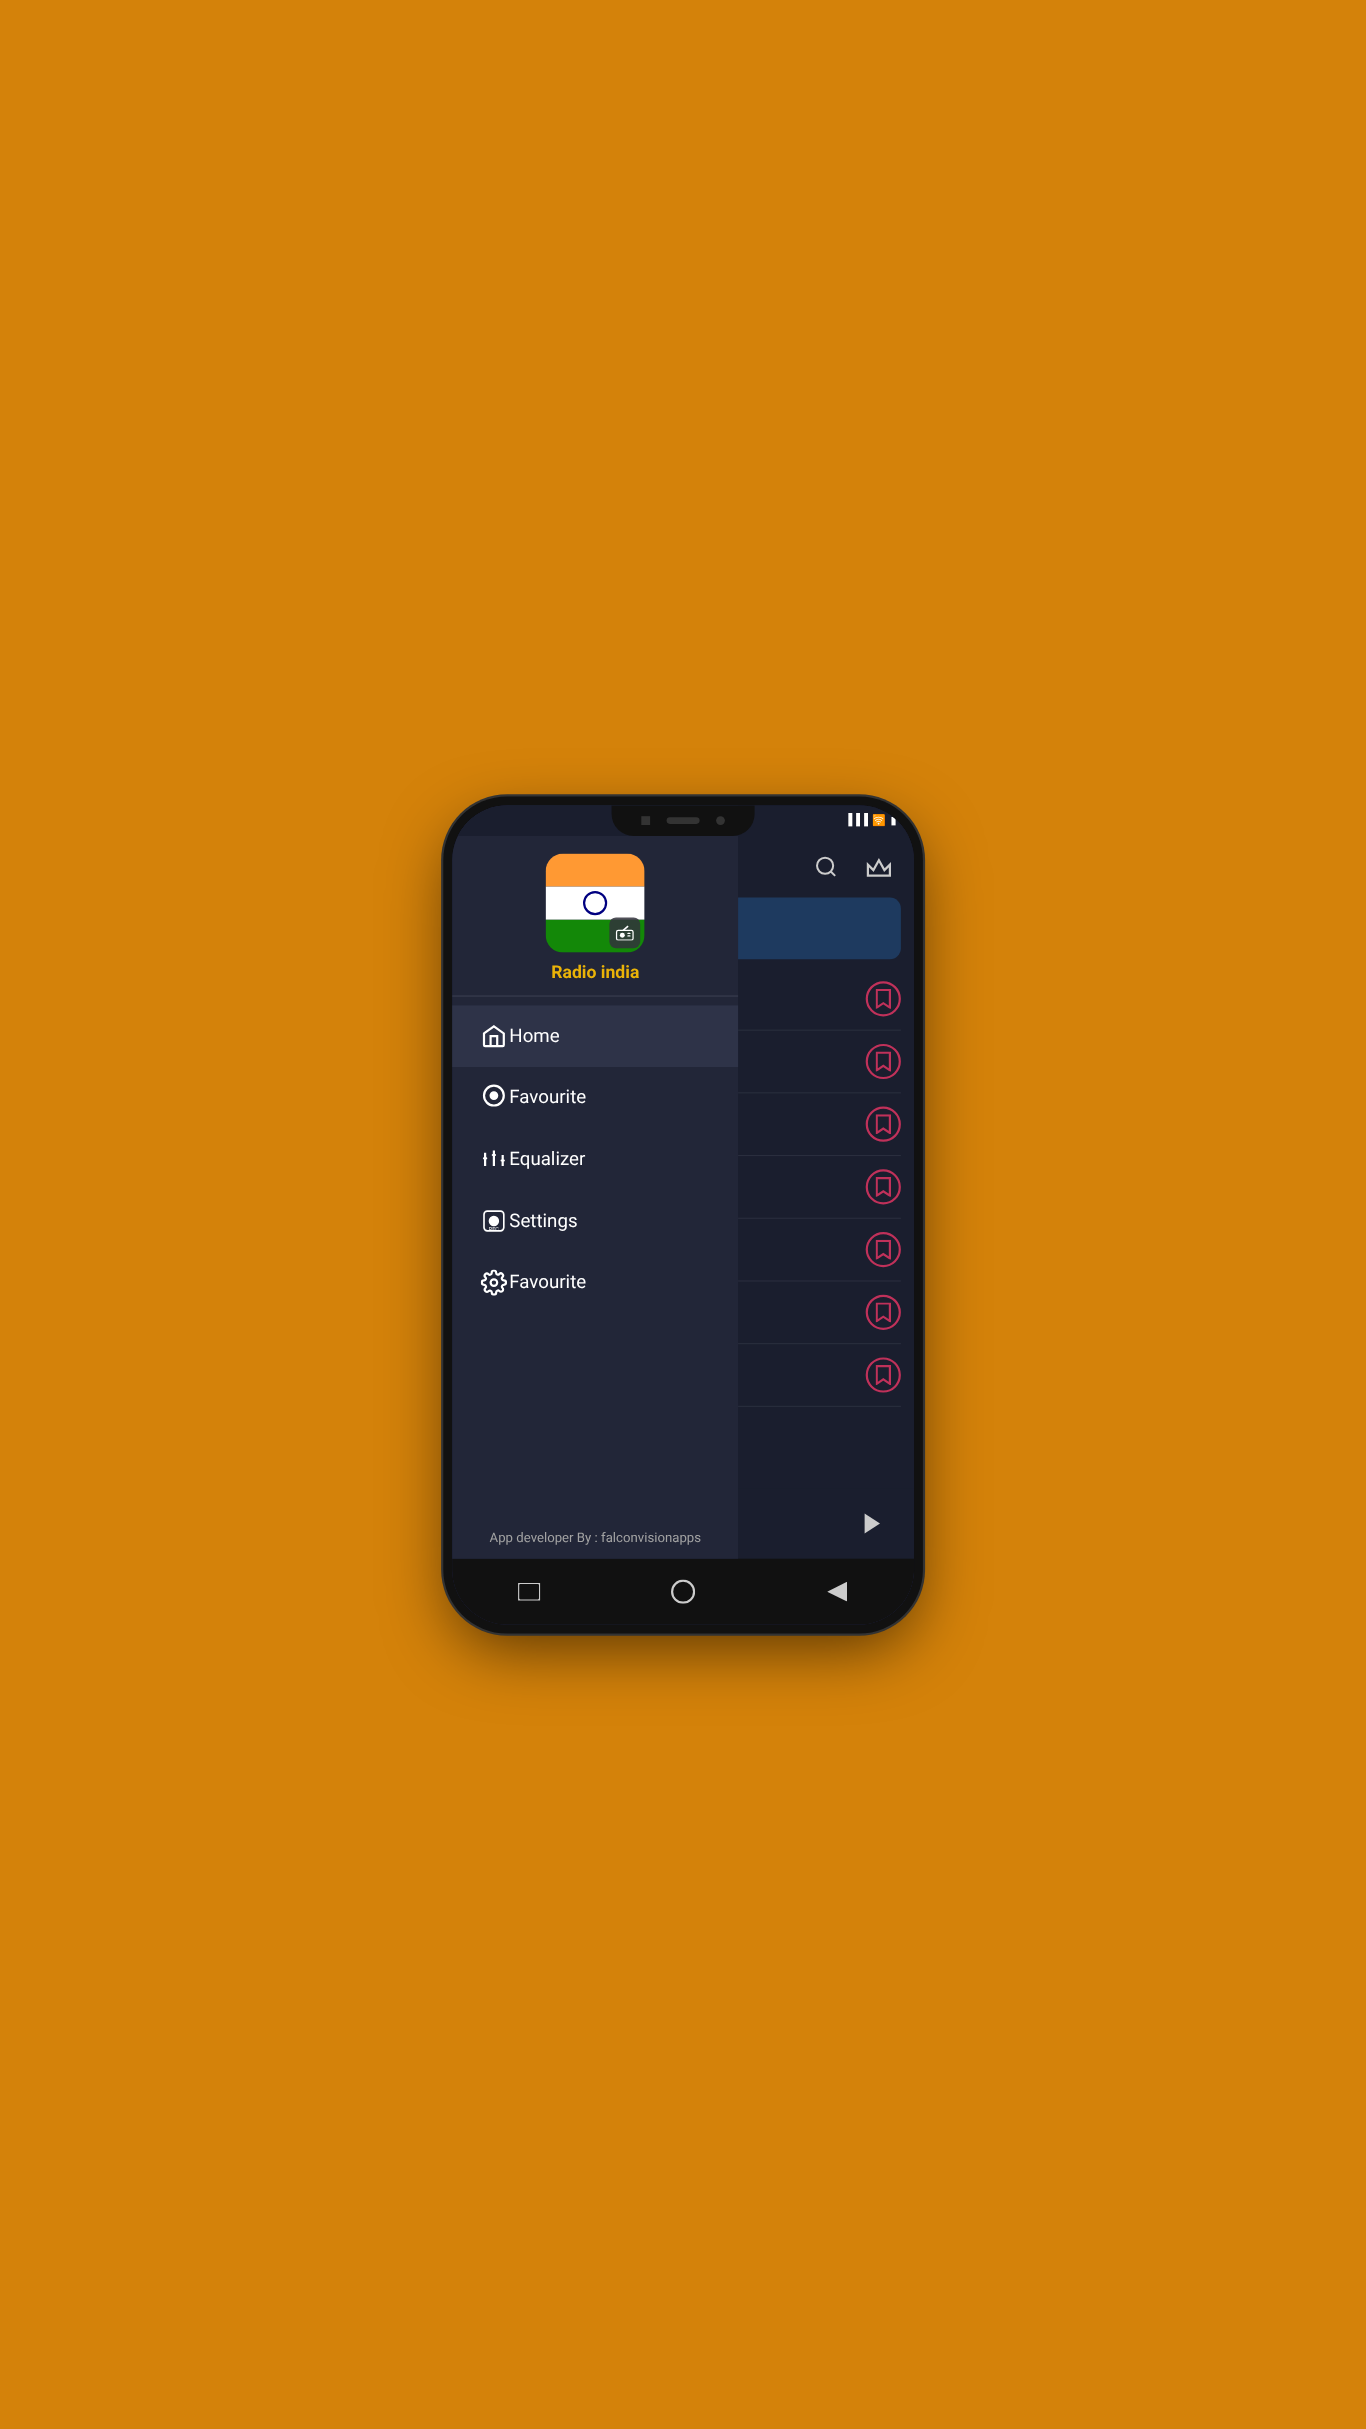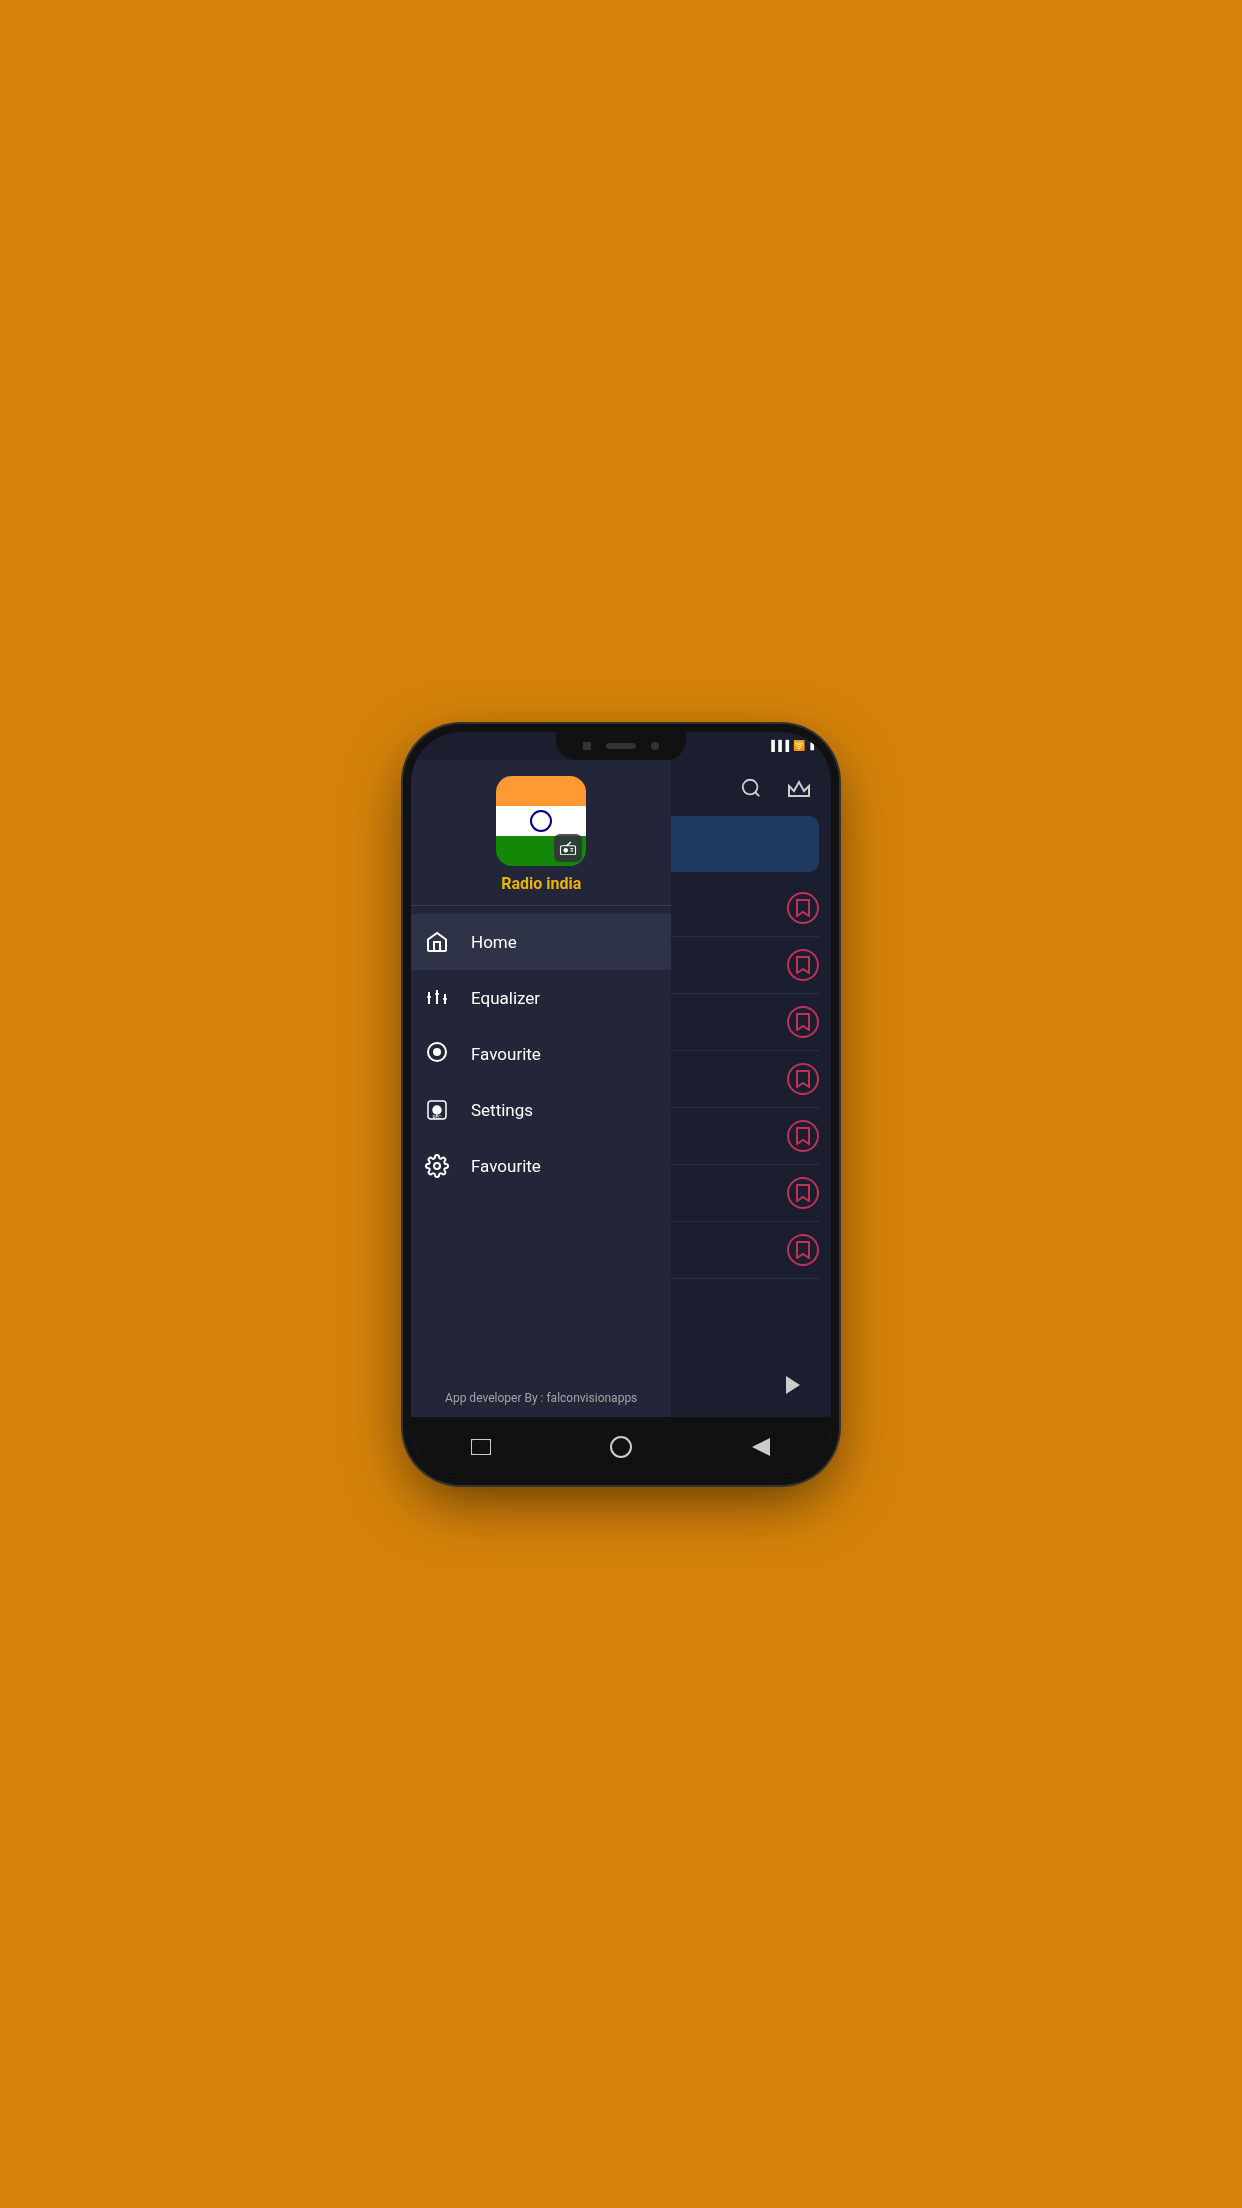--- a/index.html
+++ b/index.html
@@ -262,22 +262,21 @@
     }
 
     .menu-list {
       flex: 1;
       padding: 8px 0;
     }
 
     .menu-item {
       display: flex;
       align-items: center;
-      padding: 14px 12px;
-      gap: 20px;
+      padding: 14px 24px;
       cursor: pointer;
       color: #fff;
     }
 
     .menu-item.active {
       background: #2e3348;
     }
 
     .menu-icon {
       width: 28px;
@@ -474,48 +473,48 @@
       <div class="menu-list">
 
         <div class="menu-item active">
           <div class="menu-icon">
             <svg width="24" height="24" viewBox="0 0 24 24" fill="none" stroke="white" stroke-width="2">
               <path d="M3 9.5L12 3l9 6.5V20a1 1 0 01-1 1H4a1 1 0 01-1-1V9.5z"></path>
               <path d="M9 21V12h6v9"></path>
             </svg>
           </div>
           <span class="menu-label">Home</span>
+        </div>
+
+        <div class="menu-item">
+          <div class="menu-icon">
+            <svg width="22" height="26" viewBox="0 0 22 26" fill="none" stroke="white" stroke-width="2">
+              <circle cx="11" cy="11" r="9"></circle>
+              <circle cx="11" cy="11" r="3" fill="white"></circle>
+            </svg>
+          </div>
+          <span class="menu-label">Favourite</span>
         </div>
 
         <div class="menu-item">
           <div class="menu-icon">
             <svg width="24" height="24" viewBox="0 0 24 24" fill="none" stroke="white" stroke-width="2">
               <line x1="4" y1="6" x2="4" y2="18"></line>
               <line x1="12" y1="4" x2="12" y2="18"></line>
               <line x1="20" y1="8" x2="20" y2="18"></line>
               <rect x="2" y="10" width="4" height="2" rx="1" fill="white" stroke="none"></rect>
               <rect x="10" y="7" width="4" height="2" rx="1" fill="white" stroke="none"></rect>
               <rect x="18" y="12" width="4" height="2" rx="1" fill="white" stroke="none"></rect>
             </svg>
           </div>
           <span class="menu-label">Equalizer</span>
         </div>
 
         <div class="menu-item">
           <div class="menu-icon">
-            <svg width="22" height="26" viewBox="0 0 22 26" fill="none" stroke="white" stroke-width="2">
-              <circle cx="11" cy="11" r="9"></circle>
-              <circle cx="11" cy="11" r="3" fill="white"></circle>
-            </svg>
-          </div>
-          <span class="menu-label">Favourite</span>
-        </div>
-
-        <div class="menu-item">
-          <div class="menu-icon">
             <svg width="24" height="24" viewBox="0 0 24 24" fill="none" stroke="white" stroke-width="1.5">
               <rect x="3" y="3" width="18" height="18" rx="3"></rect>
               <circle cx="12" cy="12" r="4" fill="white"></circle>
               <text x="12" y="21" font-size="5" fill="white" text-anchor="middle" stroke="none">REC</text>
             </svg>
           </div>
           <span class="menu-label">Settings</span>
         </div>
 
         <div class="menu-item">

